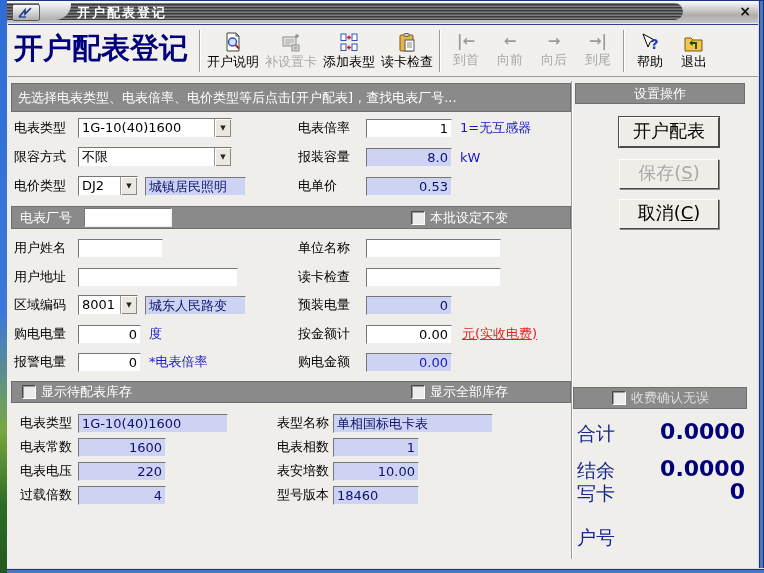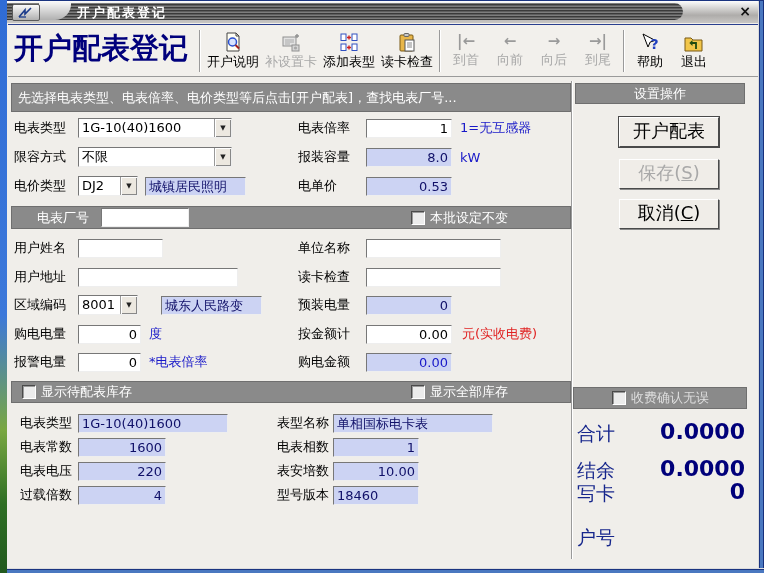--- a/index.html
+++ b/index.html
@@ -57,21 +57,21 @@
        padding:1px 3px;color:#101068;flex:none;overflow:hidden;}
   .lav.num{text-align:right;}
   .lav.blue{color:#1818c8;}
   .combo{display:inline-flex;border:1px solid;border-color:#777 #eee #eee #777;background:#fff;height:18px;flex:none;}
   .cbox{padding:0 3px;line-height:18px;flex:1;overflow:hidden;}
   .cbtn{width:16px;background:#ece8e0;border-left:1px solid #999;color:#222;font-size:7px;line-height:18px;
        text-align:center;box-shadow:inset 1px 1px 0 #fff,inset -1px -1px 0 #888;cursor:default;}
   .w55{width:55px;} .w77{width:77px;} .w78{width:78px;} .w80{width:80px;} .w93{width:93px;}
   .w127{width:127px;} .w142{width:142px;} .w152{width:152px;} .w58{width:58px;justify-content:space-between;}
   .hintb{color:#1818c8;margin-left:8px;}
-  .hintr{color:#e02222;margin-left:10px;}
+  .hintr{color:#e02222;margin-left:10px;text-decoration:underline;}
   .chk{width:12px;height:12px;background:#ececec;border:1px solid;border-color:#4a4a4a #fff #fff #4a4a4a;
        box-shadow:inset 1px 1px 0 #9a9a9a;margin-right:5px;flex:none;}
   .vline{position:absolute;left:560px;top:2px;height:478px;width:0;border-left:1px solid #9a9a9a;border-right:1px solid #fff;}
 
   
   .sbtn{position:absolute;left:608px;width:98px;height:28px;background:#f0ede8;border:1px solid;
        border-color:#fff #4a4a4a #4a4a4a #fff;box-shadow:1px 1px 0 #8a8a8a;font-size:18px;text-align:center;
        line-height:26px;cursor:default;white-space:nowrap;}
   .sbtn.default{outline:1px solid #4a4a4a;}
   .sbtn.disabled{color:#a8a8a8;}
@@ -244,21 +244,21 @@
         <span class="cbtn">▼</span>
       </span>
       <span class="lav w93" style="margin-left:7px">城镇居民照明</span>
       <span class="rsub">
         <span class="lab2">电单价</span>
         <span class="lav num w78">0.53</span>
       </span>
     </div>
 
     <div class="gbar" style="top:127px;left:0;width:560px;height:23px;">
-      <span style="margin-left:25px;width:64px">电表厂号</span>
+      <span style="margin-left:8px;width:64px">电表厂号</span>
       <input class="inp w80" value="" style="">
       <span style="flex:1"></span>
       <span class="chk"></span>
       <span style="margin-right:62px">本批设定不变</span>
     </div>
 
     <div class="mrow" style="top:159px">
       <span class="lab">用户姓名</span>
       <input class="inp w77" value="" style="">
       <span class="rsub">
@@ -275,21 +275,21 @@
         <input class="inp w127" value="" style="">
       </span>
     </div>
 
     <div class="mrow" style="top:216px">
       <span class="lab">区域编码</span>
       <span class="combo w58">
         <span class="cbox">8001</span>
         <span class="cbtn">▼</span>
       </span>
-      <span class="lav w93" style="margin-left:23px">城东人民路变</span>
+      <span class="lav w93" style="margin-left:7px">城东人民路变</span>
       <span class="rsub">
         <span class="lab2">预装电量</span>
         <span class="lav num w78">0</span>
       </span>
     </div>
 
     <div class="mrow" style="top:245px">
       <span class="lab">购电电量</span>
       <input class="inp num w55" value="0" style="">
       <span class="hintb">度</span>

